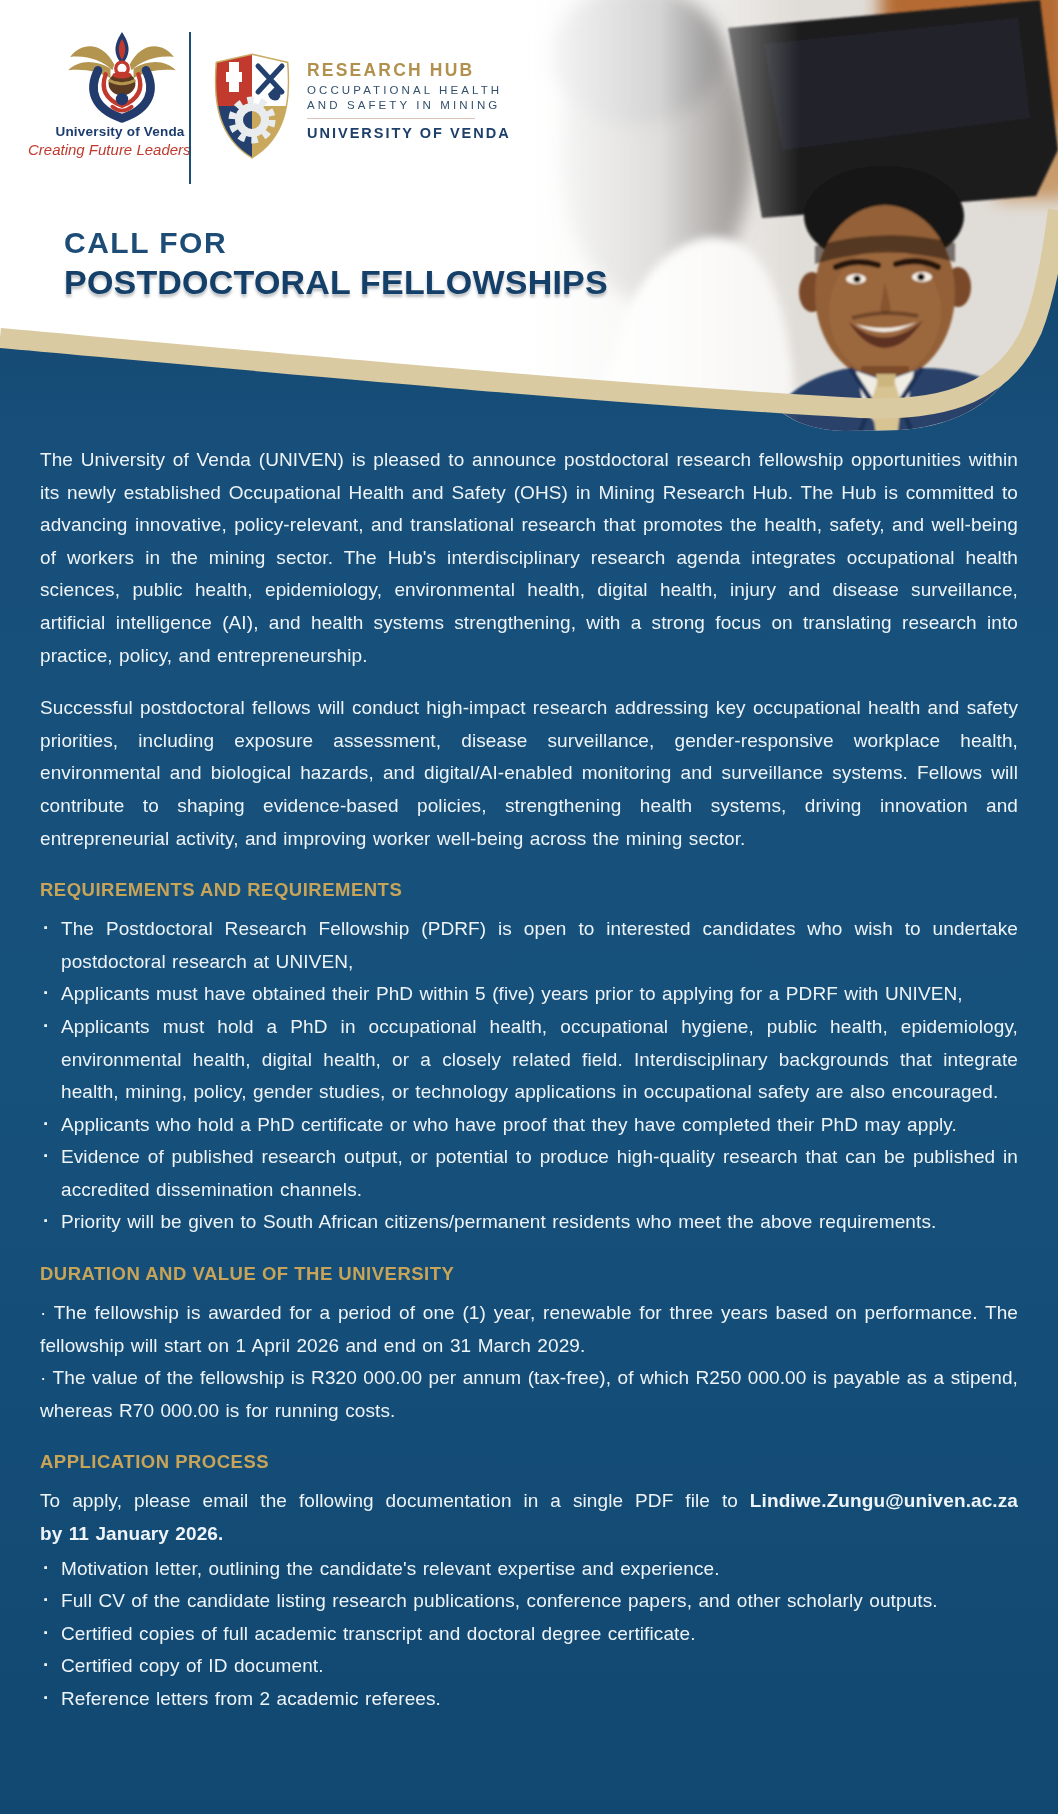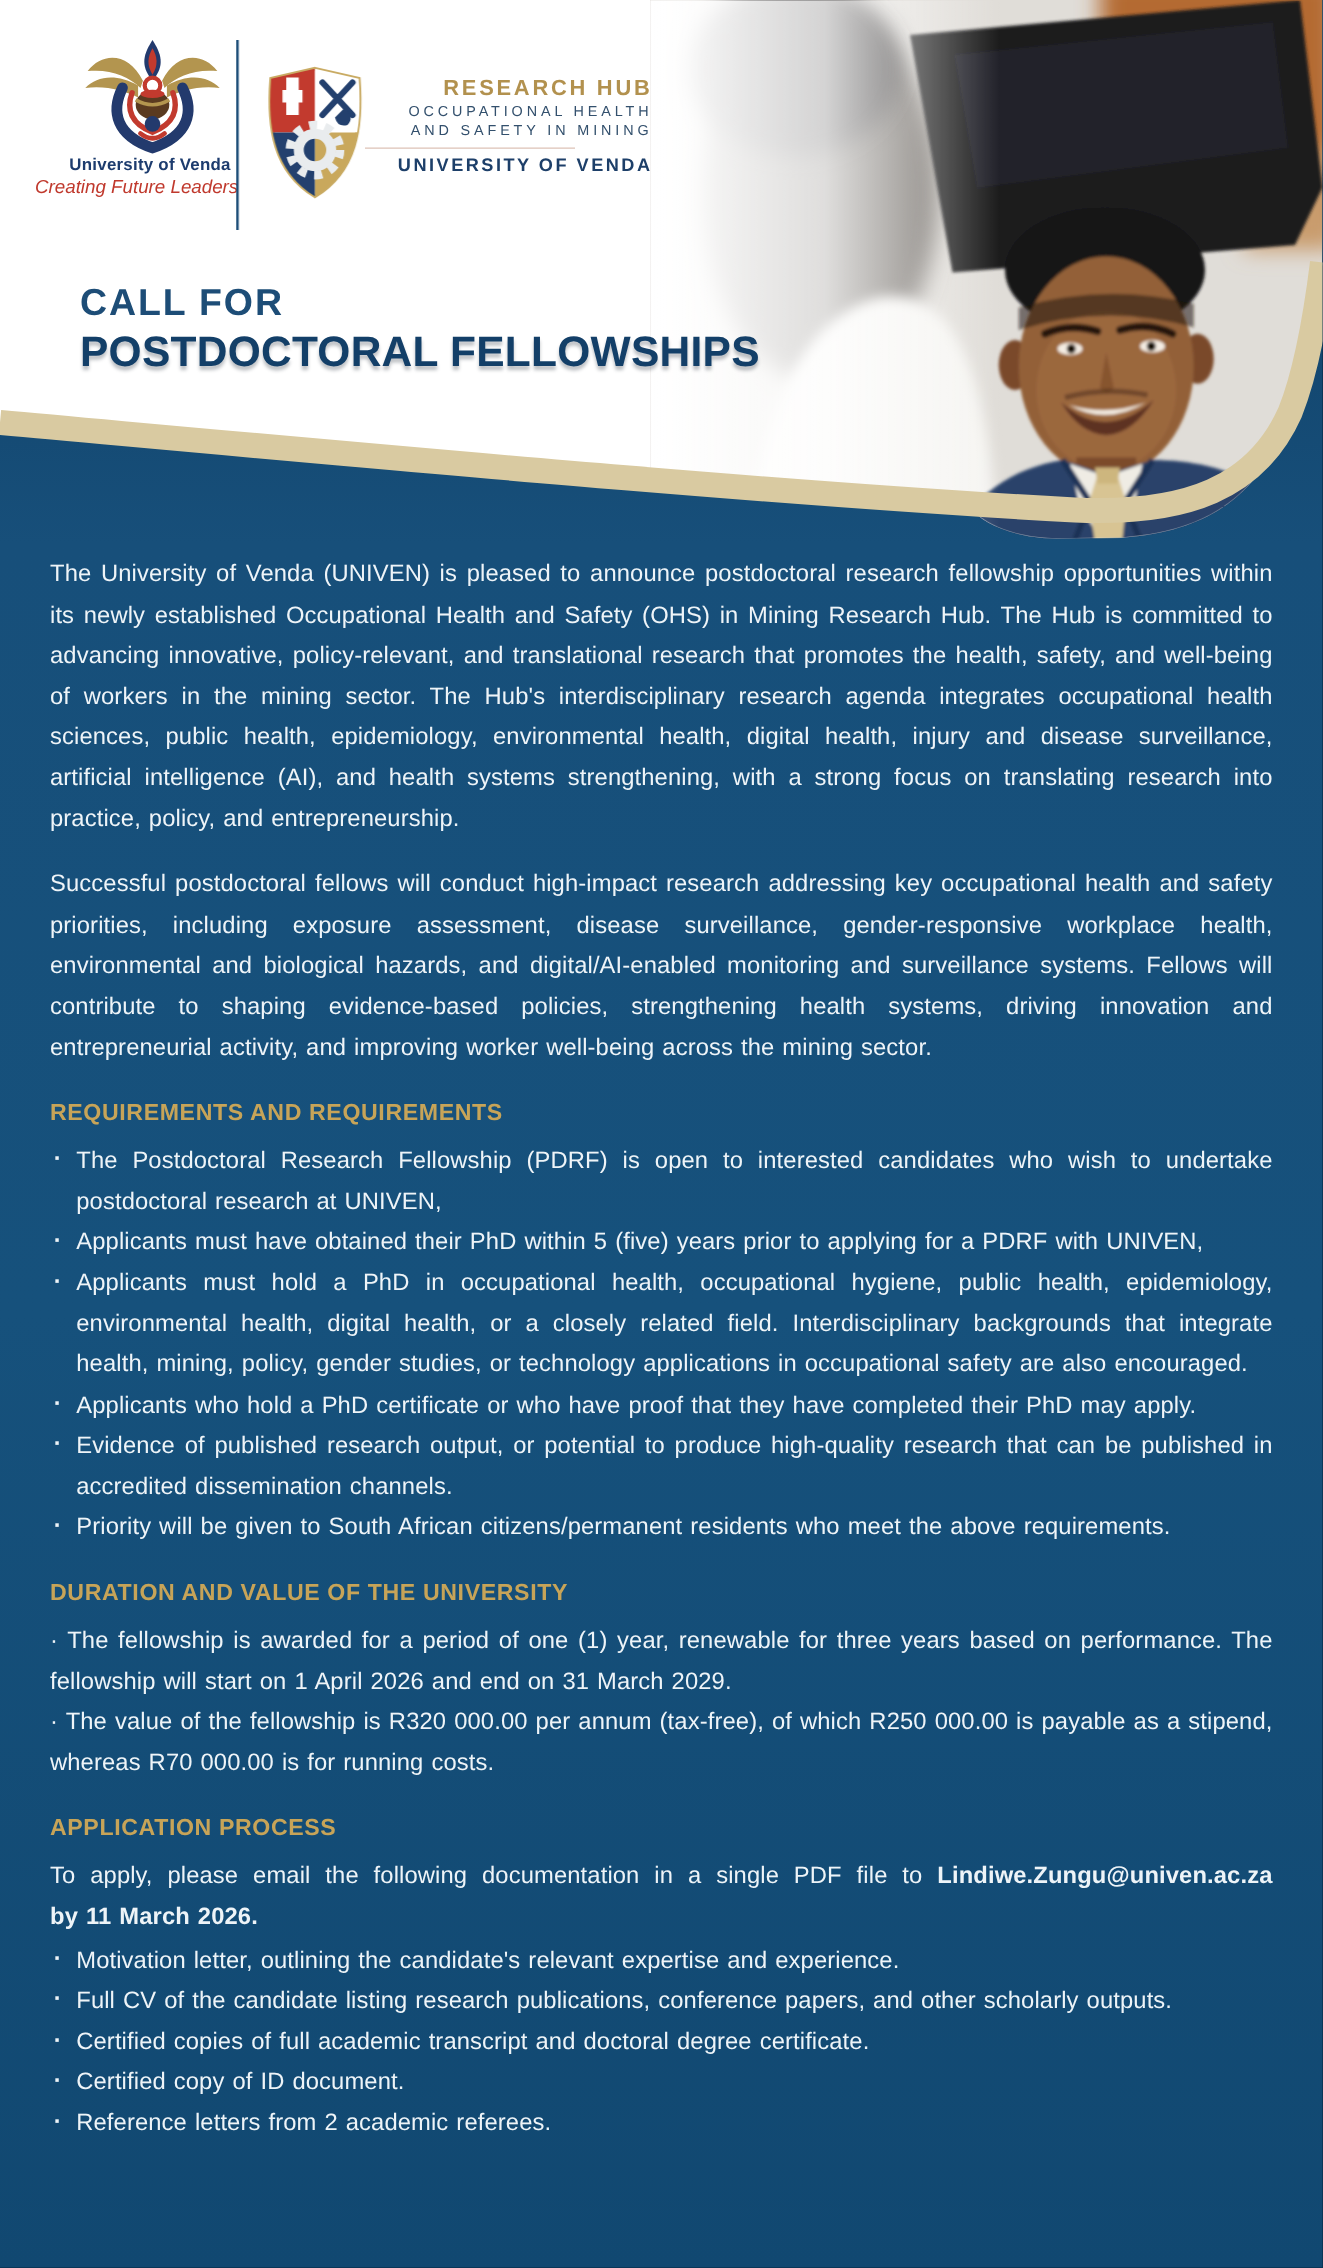--- a/index.html
+++ b/index.html
@@ -12,21 +12,21 @@
   header{position:absolute;top:0;left:0;width:1058px;height:440px;}
   .hero-svg{position:absolute;top:0;left:0;display:block;}
   .logo-block{position:absolute;top:0;left:0;}
   .crest-svg{position:absolute;left:52px;top:30px;}
   .crest-name{position:absolute;left:28px;top:124px;width:184px;text-align:center;
     font-size:13.5px;font-weight:700;color:#1d3c6e;letter-spacing:.2px;}
   .crest-tag{position:absolute;left:28px;top:141px;width:184px;text-align:left;
     font-size:15px;font-style:italic;color:#c0392d;}
   .logo-divider{position:absolute;left:189px;top:32px;width:2px;height:152px;background:#1d4e78;}
   .shield-svg{position:absolute;left:210px;top:52px;}
-  .hub-text{position:absolute;left:292px;top:60px;width:230px;text-align:right;}
+  .hub-text{position:absolute;left:307px;top:60px;width:230px;}
   .hub-title{font-size:17.5px;font-weight:700;letter-spacing:2.2px;color:#b2914e;}
   .hub-line{font-size:11.5px;letter-spacing:3.1px;color:#33506d;margin-top:3px;}
   .hub-rule{width:168px;border:none;border-top:1px solid #ddc2b6;margin:7px 0 6px 0;}
   .hub-org{font-size:14.5px;font-weight:700;letter-spacing:2px;color:#1d3f69;}
   .title-block{position:absolute;left:64px;top:226px;}
   .title-1{font-size:30px;font-weight:700;letter-spacing:1.5px;color:#1d4d77;}
   .title-2{font-size:34px;font-weight:800;letter-spacing:.2px;color:#133f68;margin-top:3px;
     text-shadow:0 3px 3px rgba(10,20,35,.28);}
   
   main{position:absolute;top:440px;left:0;width:1058px;box-sizing:border-box;
@@ -193,21 +193,21 @@
       <li>Applicants who hold a PhD certificate or who have proof that they have completed their PhD may apply.</li>
       <li>Evidence of published research output, or potential to produce high-quality research that can be published in accredited dissemination channels.</li>
       <li>Priority will be given to South African citizens/permanent residents who meet the above requirements.</li>
     </ul>
 
     <h2 class="section-h">DURATION AND VALUE OF THE UNIVERSITY</h2>
     <p class="dotline">The fellowship is awarded for a period of one (1) year, renewable for three years based on performance. The fellowship will start on 1 April 2026 and end on 31 March 2029.</p>
     <p class="dotline">The value of the fellowship is R320 000.00 per annum (tax-free), of which R250 000.00 is payable as a stipend, whereas R70 000.00 is for running costs.</p>
 
     <h2 class="section-h">APPLICATION PROCESS</h2>
-    <p class="app-intro"><span>To apply, please email the following documentation in a single PDF file to </span><strong>Lindiwe.Zungu@univen.ac.za</strong> <strong>by 11 March 2026.</strong></p>
+    <p class="app-intro"><span>To apply, please email the following documentation in a single PDF file to </span><strong>Lindiwe.Zungu@univen.ac.za</strong> <strong>by 11 January 2026.</strong></p>
     <ul class="bullets">
       <li>Motivation letter, outlining the candidate's relevant expertise and experience.</li>
       <li>Full CV of the candidate listing research publications, conference papers, and other scholarly outputs.</li>
       <li>Certified copies of full academic transcript and doctoral degree certificate.</li>
       <li>Certified copy of ID document.</li>
       <li>Reference letters from 2 academic referees.</li>
     </ul>
 
   </main>
 </div>

